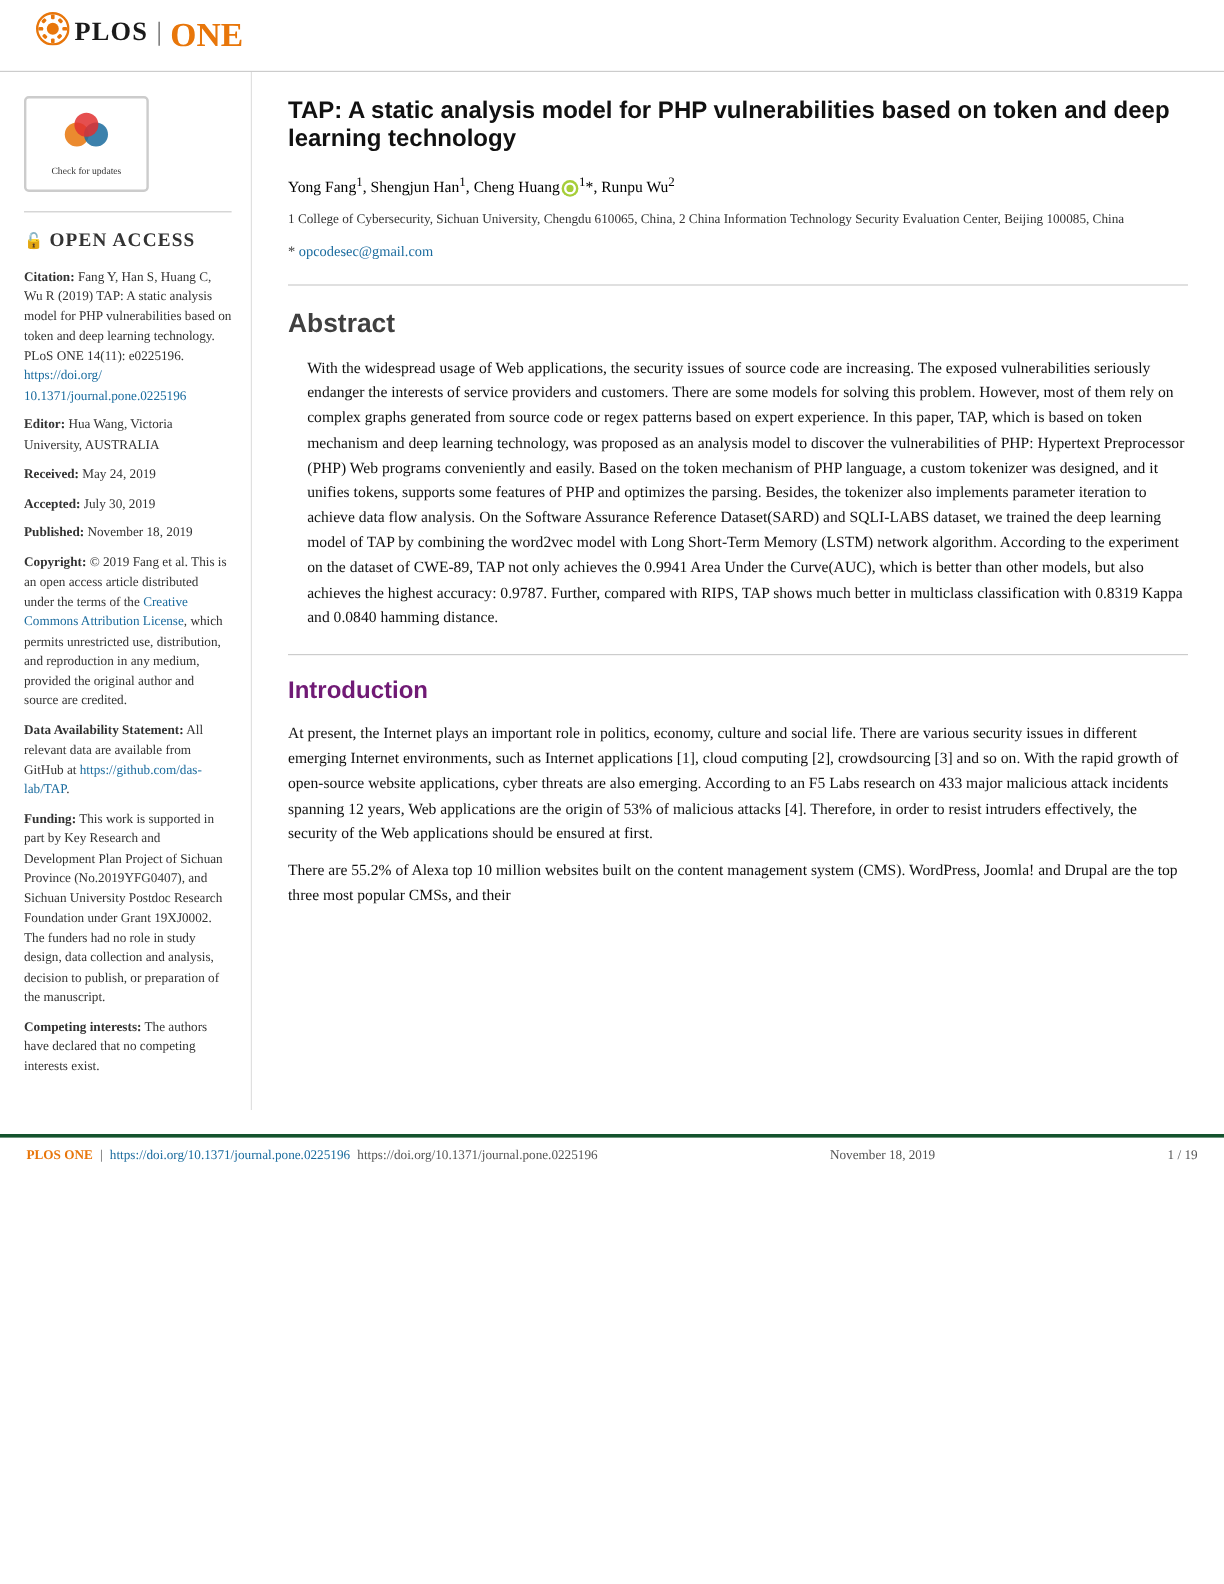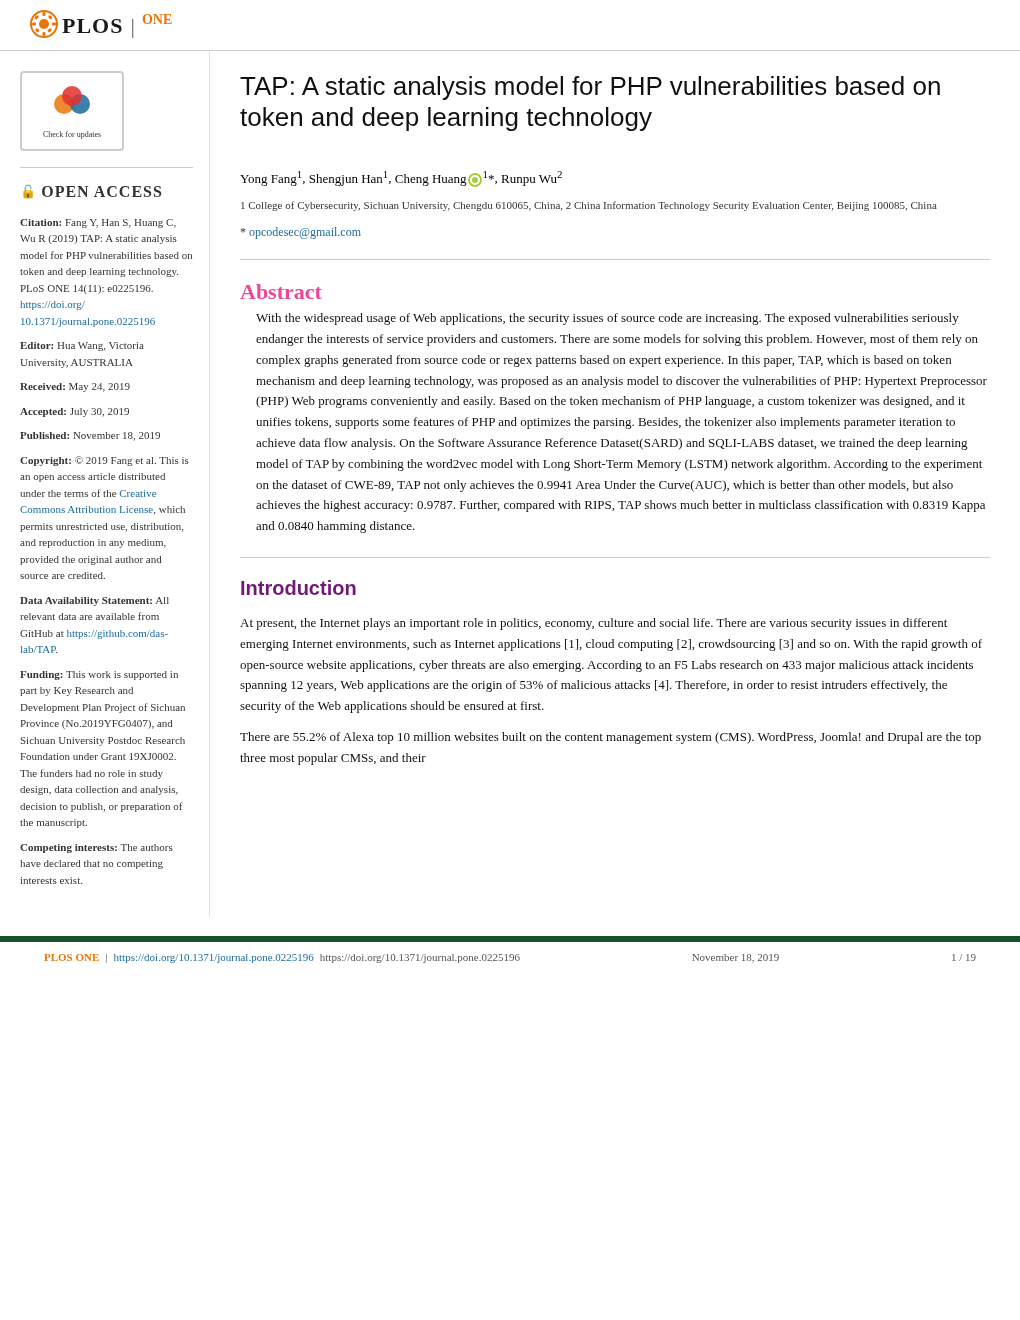--- a/index.html
+++ b/index.html
@@ -37,21 +37,21 @@
       font-weight: bold;
       color: #1a1a1a;
       letter-spacing: 1px;
     }
     .logo-pipe {
       font-size: 22px;
       color: #666;
       margin: 0 3px;
     }
     .logo-one {
-      font-size: 14px;
+      font-size: 28px;
       font-weight: bold;
       color: #e8760a;
     }
     
     .content {
       display: flex;
       padding: 0;
     }
     .left-col {
       width: 210px;
@@ -128,25 +128,25 @@
     
     .article-type {
       font-size: 11px;
       font-weight: bold;
       color: #555;
       letter-spacing: 1px;
       text-transform: uppercase;
       margin-bottom: 8px;
     }
     .article-title {
-      font-size: 26px;
-      font-weight: normal;
+      font-size: 20px;
+      font-weight: bold;
       color: #111;
       line-height: 1.2;
-      margin-bottom: 32px;
+      margin-bottom: 16px;
       font-family: Arial, sans-serif;
     }
     .authors {
       font-size: 13px;
       margin-bottom: 8px;
       line-height: 1.6;
     }
     .author-orcid {
       display: inline-block;
       width: 14px;
@@ -177,23 +177,23 @@
     }
     .email-line {
       font-size: 12px;
       color: #333;
       margin-bottom: 18px;
     }
     
     .section-heading {
       font-size: 22px;
       font-weight: bold;
-      color: #ec4899;
-      margin-bottom: 0;
-      font-family: Liberation Serif, serif;
+      color: #404040;
+      margin-bottom: 11px;
+      font-family: Liberation Sans, sans-serif;
     }
     .section-heading-2 {
       font-size: 20px;
       font-weight: bold;
       color: #701a75;
       margin-bottom: 10px;
       font-family: Arial, sans-serif;
     }
     .abstract-text {
       font-size: 13px;
@@ -211,22 +211,22 @@
       font-size: 13px;
       line-height: 1.6;
       color: #111;
       margin-bottom: 12px;
     }
     .intro-text p {
       margin-bottom: 10px;
     }
     
     .page-footer {
-      border-top: 6px solid #14532d;
-      padding: 8px 44px;
+      border-top: 3px solid #14532d;
+      padding: 8px 22px;
       display: flex;
       justify-content: space-between;
       align-items: center;
       font-size: 11px;
       color: #555;
       margin-top: 20px;
     }
     .footer-left {
       display: flex;
       gap: 6px;

